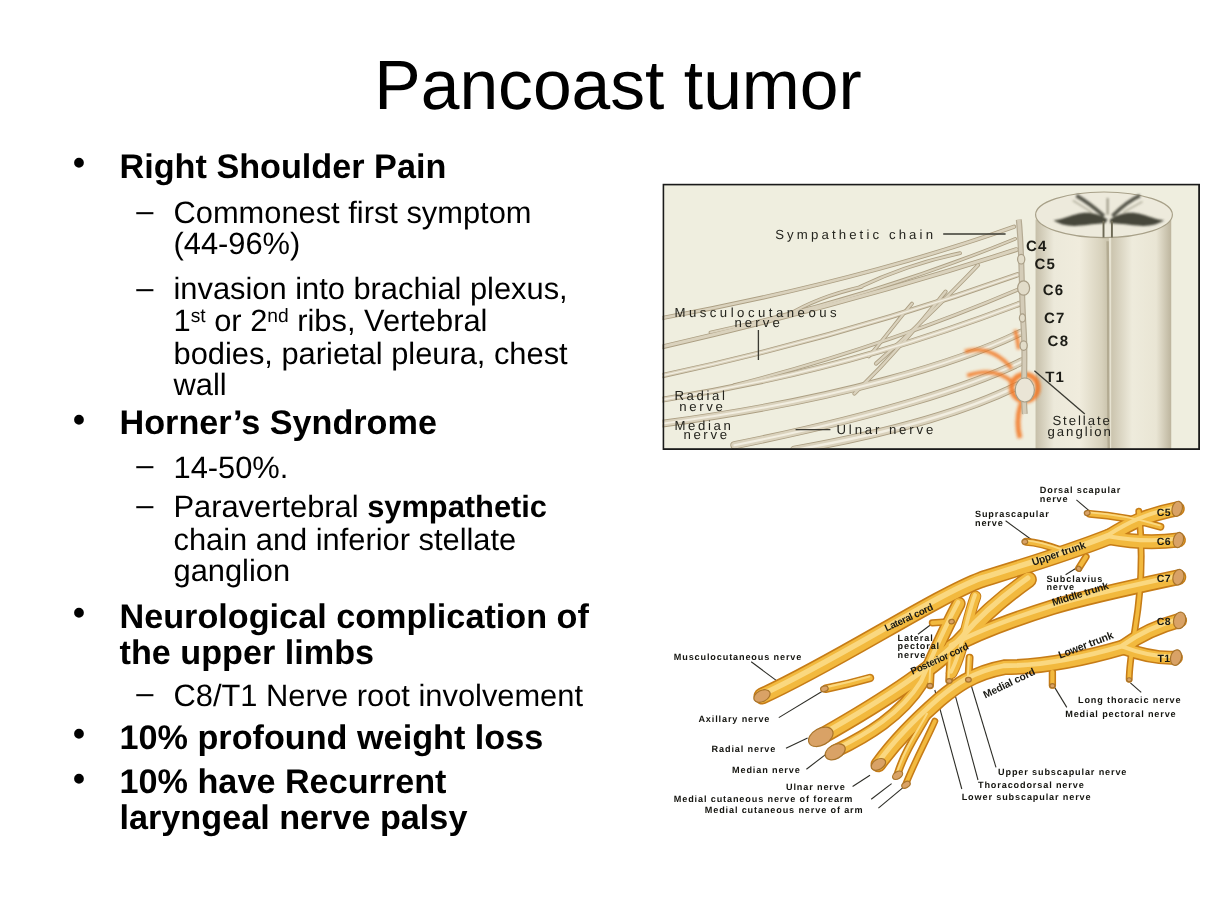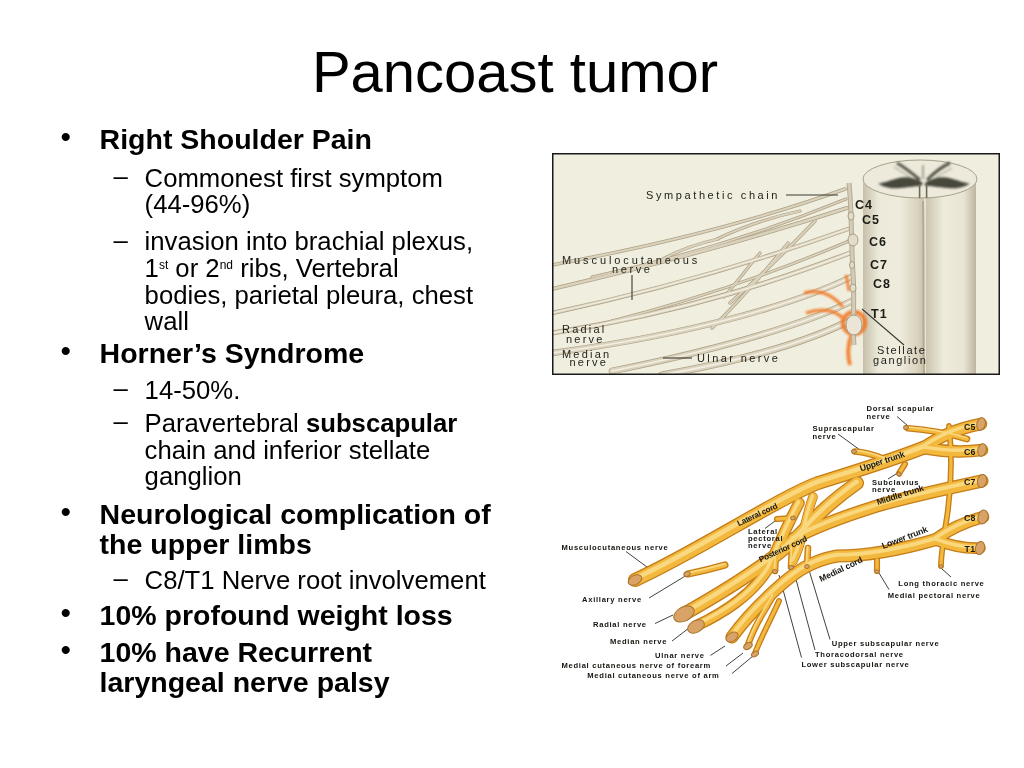--- a/index.html
+++ b/index.html
@@ -4,33 +4,33 @@
 <style>
 html,body{margin:0;padding:0;}
 body{width:1024px;height:768px;background:#ffffff;overflow:hidden;position:relative;
      font-family:"Liberation Sans",sans-serif;color:#000;}
 #title{position:absolute;left:3px;right:-3px;top:43px;text-align:center;
        font-size:58px;line-height:58px;}
 .p1{position:absolute;left:99.6px;font-weight:bold;font-size:28.5px;line-height:29.75px;white-space:nowrap;}
 .p2{position:absolute;left:144.6px;font-size:25.7px;line-height:26.8px;white-space:nowrap;}
 .bul{position:absolute;top:-3px;font-weight:bold;}
 .dsh{position:absolute;left:-31px;top:-1.5px;}
-sup.s{font-size:12px;line-height:0;vertical-align:baseline;position:relative;top:-8px;}
+sup.s{font-size:16px;line-height:0;vertical-align:baseline;position:relative;top:-8px;}
 svg text{font-family:"Liberation Sans",sans-serif;}
 </style>
 </head>
 <body>
 <div id="title">Pancoast tumor</div>
 
 <div class="p1" style="top:124.9px"><span class="bul" style="left:-38.8px">•</span>Right Shoulder Pain</div>
 <div class="p2" style="top:164.7px"><span class="dsh">–</span>Commonest first symptom<br>(44-96%)</div>
 <div class="p2" style="top:228.1px"><span class="dsh">–</span>invasion into brachial plexus,<br>1<sup class="s">st</sup> or 2<sup class="s">nd</sup> ribs, Vertebral<br>bodies, parietal pleura, chest<br>wall</div>
 <div class="p1" style="top:339.2px"><span class="bul" style="left:-38.8px">•</span>Horner’s Syndrome</div>
 <div class="p2" style="top:376.8px"><span class="dsh">–</span>14-50%.</div>
-<div class="p2" style="top:409.8px"><span class="dsh">–</span>Paravertebral <b>subscapular</b><br>chain and inferior stellate<br>ganglion</div>
+<div class="p2" style="top:409.8px"><span class="dsh">–</span>Paravertebral <b>sympathetic</b><br>chain and inferior stellate<br>ganglion</div>
 <div class="p1" style="top:500.1px"><span class="bul" style="left:-38.8px">•</span>Neurological complication of<br>the upper limbs</div>
 <div class="p2" style="top:566.8px"><span class="dsh">–</span>C8/T1 Nerve root involvement</div>
 <div class="p1" style="top:601.1px"><span class="bul" style="left:-38.8px">•</span>10% profound weight loss</div>
 <div class="p1" style="top:638.4px"><span class="bul" style="left:-38.8px">•</span>10% have Recurrent<br>laryngeal nerve palsy</div>
 
 <svg id="img1" style="position:absolute;left:552px;top:153px" width="448" height="222" viewBox="0 0 448 222">
 <defs>
 <linearGradient id="colL" x1="0" y1="0" x2="1" y2="0">
  <stop offset="0" stop-color="#c6bfa9"></stop>
         <stop offset="0.25" stop-color="#ece9da"></stop>

